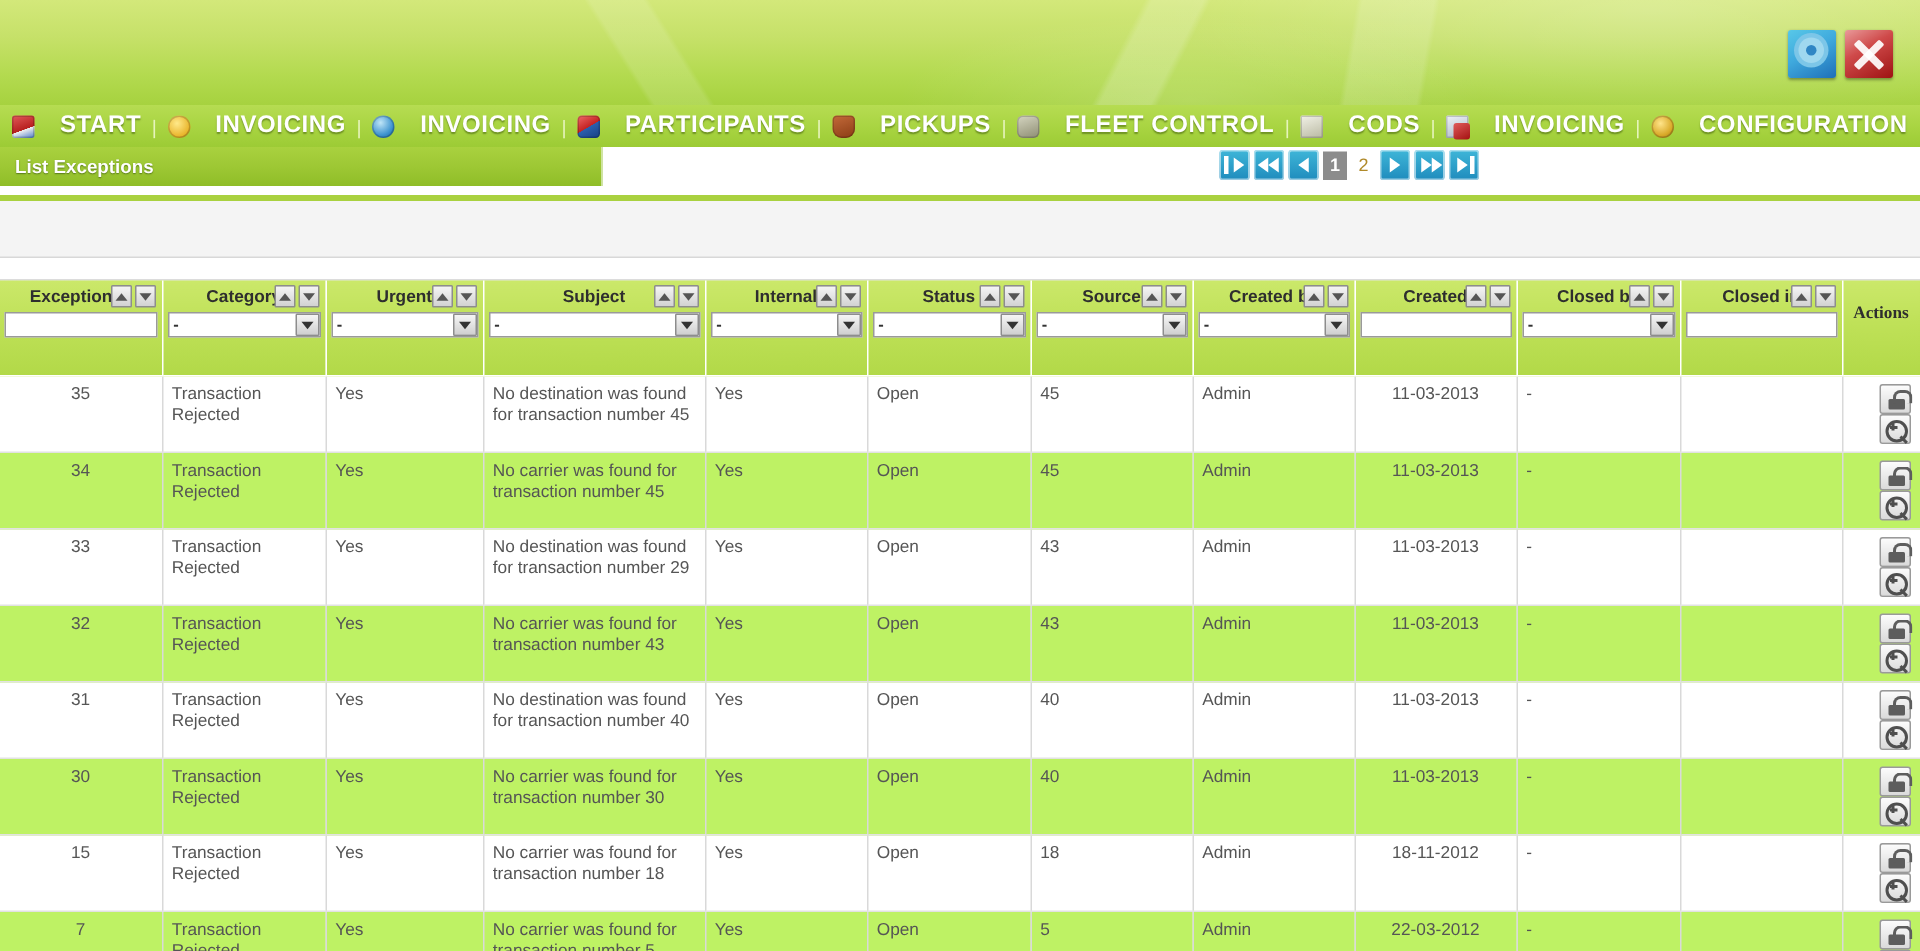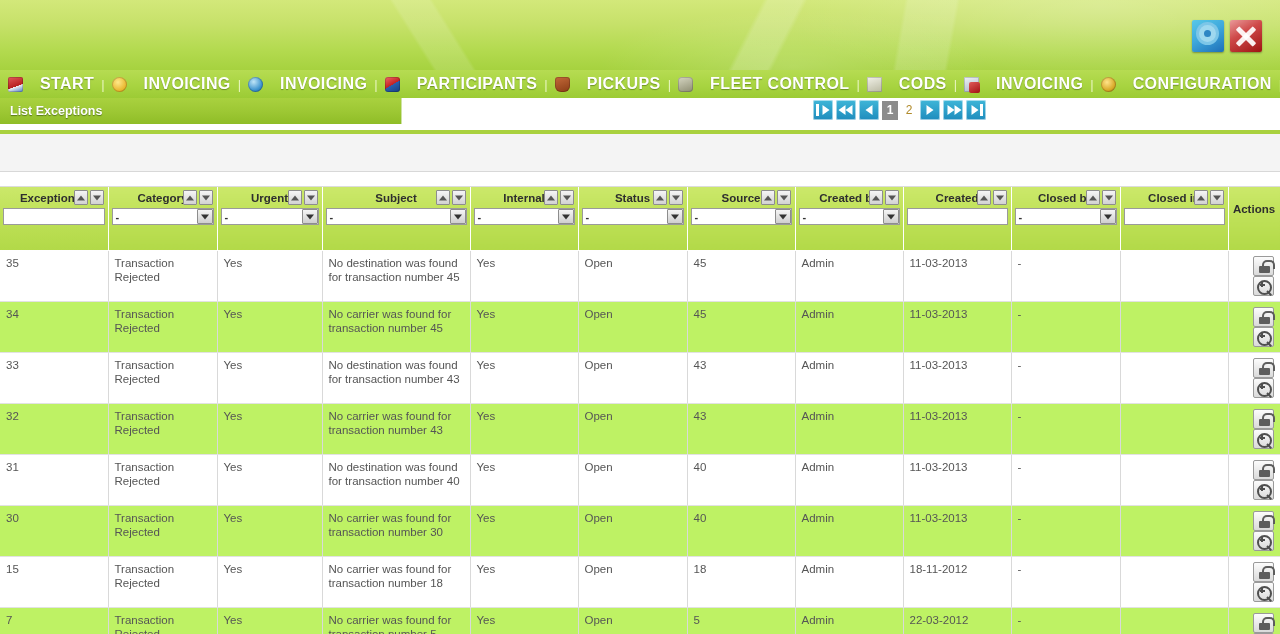--- a/index.html
+++ b/index.html
@@ -203,33 +203,33 @@
     display:flex;align-items:center;position:relative;font-size:11px;color:#333;padding-left:3px;
     cursor:pointer;
   }
   .fsel .arw{
     position:absolute;right:0;top:0;width:16px;height:15px;
     border:1px solid #8d8d8d;border-radius:1px;
     background:linear-gradient(180deg,#f5f5f5,#cfcfcf);
   }
   .fsel .arw:after{content:"";position:absolute;left:50%;top:50%;transform:translate(-50%,-50%);
     width:0;height:0;border-style:solid;border-width:5px 4px 0 4px;border-color:#333 transparent transparent transparent;}
-  th.actions-col .thtop{height:43px;}
+  th.actions-col .thtop{height:43px;font-family:Liberation Serif, serif;}
 
   table.grid td{
     border-right:1px solid #d9d9d9;
     border-bottom:1px solid #e2e2e2;
     padding:5px 6px;
     font-size:11.5px;color:#555;
     vertical-align:top;
     line-height:1.25;
     height:34px;
   }
   tr.alt td{background:#bef264;}
-  td.num{text-align:left;}
+  td.num{text-align:center;}
   td.acts{text-align:right;padding:4px 5px;border-right:none;}
   .abtn{
     display:inline-block;width:21px;height:20px;margin-left:3px;
     border:1px solid #9a9a9a;border-radius:2px;
     background:linear-gradient(180deg,#fcfcfc,#dadada);
     position:relative;cursor:pointer;vertical-align:middle;
   }
   .abtn.lock:before{
     content:"";position:absolute;left:5px;top:9px;width:11px;height:7px;
     background:#5d5d5d;border-radius:1px;
@@ -597,21 +597,21 @@
         <td>Admin</td>
         <td class="num">11-03-2013</td>
         <td>-</td>
         <td class="num"></td>
         <td class="acts"><span class="abtn lock"></span><span class="abtn zoom"><em></em><em class="v"></em></span></td>
       </tr>
       <tr class="">
         <td class="num">33</td>
         <td>Transaction Rejected</td>
         <td>Yes</td>
-        <td>No destination was found for transaction number 43</td>
+        <td>No destination was found for transaction number 29</td>
         <td>Yes</td>
         <td>Open</td>
         <td>43</td>
         <td>Admin</td>
         <td class="num">11-03-2013</td>
         <td>-</td>
         <td class="num"></td>
         <td class="acts"><span class="abtn lock"></span><span class="abtn zoom"><em></em><em class="v"></em></span></td>
       </tr>
       <tr class="alt">

